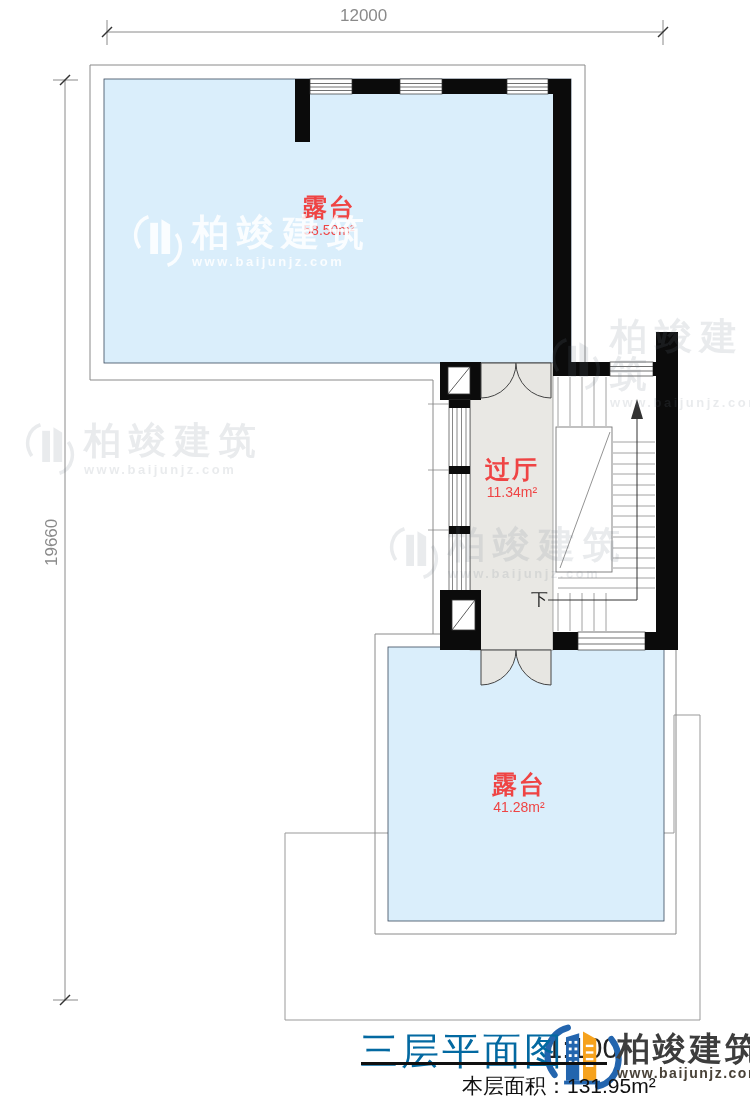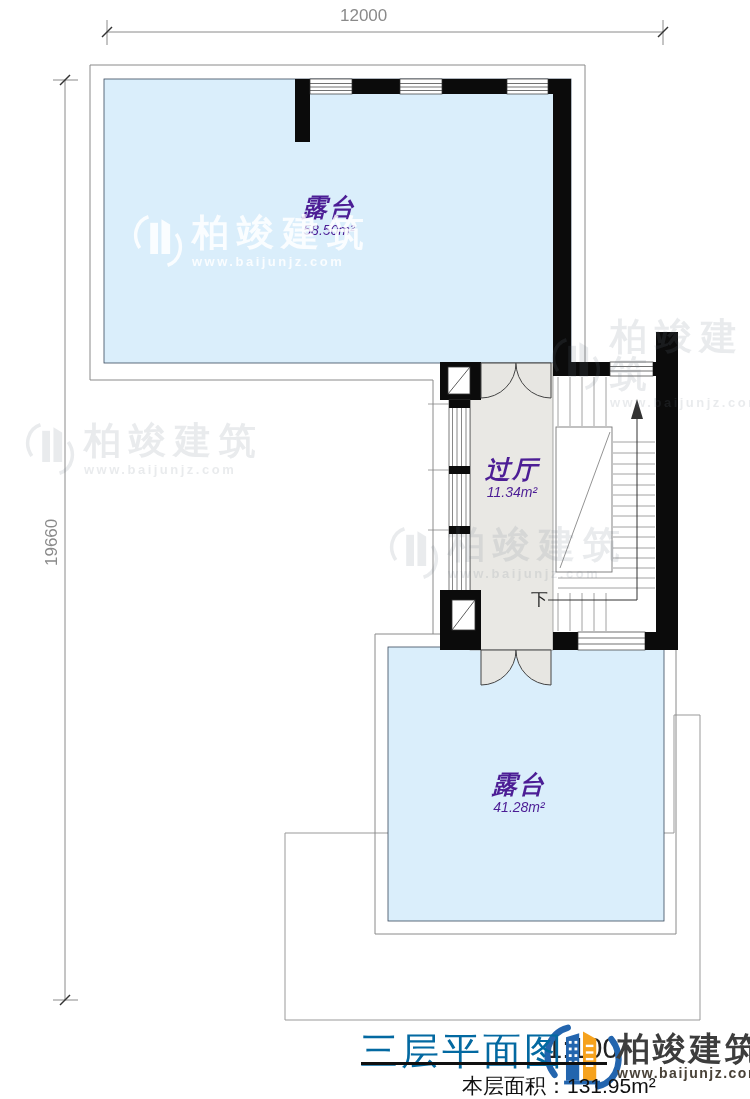--- a/index.html
+++ b/index.html
@@ -4,21 +4,21 @@
 <style>
   html,body{margin:0;padding:0;}
   body{
     position:relative;width:750px;height:1099px;overflow:hidden;background:#fff;
     font-family:"Liberation Sans","DejaVu Sans",sans-serif;
   }
   #plan{position:absolute;left:0;top:0;}
   .txt{position:absolute;white-space:nowrap;}
   .dim{color:#8a8a8a;font-size:17px;}
   .dim-left{transform:rotate(-90deg);transform-origin:left top;}
-  .room-label{position:absolute;transform:translateX(-50%);text-align:center;color:#4c1d95;font-style:italic;}
+  .room-label{position:absolute;transform:translateX(-50%);text-align:center;color:#ef4444;}
   .room-name{font-size:25px;font-weight:700;letter-spacing:2px;line-height:1.05;}
   .room-area{font-size:14px;margin-top:2px;}
   .down-label{color:#222;font-size:17px;}
   .title-main{font-size:38px;font-weight:400;letter-spacing:3px;color:#0369a1;z-index:3;}
   .title-underline{position:absolute;background:#101010;z-index:3;}
   .title-scale{font-size:29px;color:#222;z-index:1;}
   .area-line{font-size:21px;color:#101010;z-index:3;}
   .logo{position:absolute;display:flex;align-items:flex-start;z-index:2;}
   .logo-col{margin-left:-8px;margin-top:10px;}
   .logo-name{font-size:33px;font-weight:700;color:#3d3d3d;letter-spacing:3px;line-height:1.0;}

